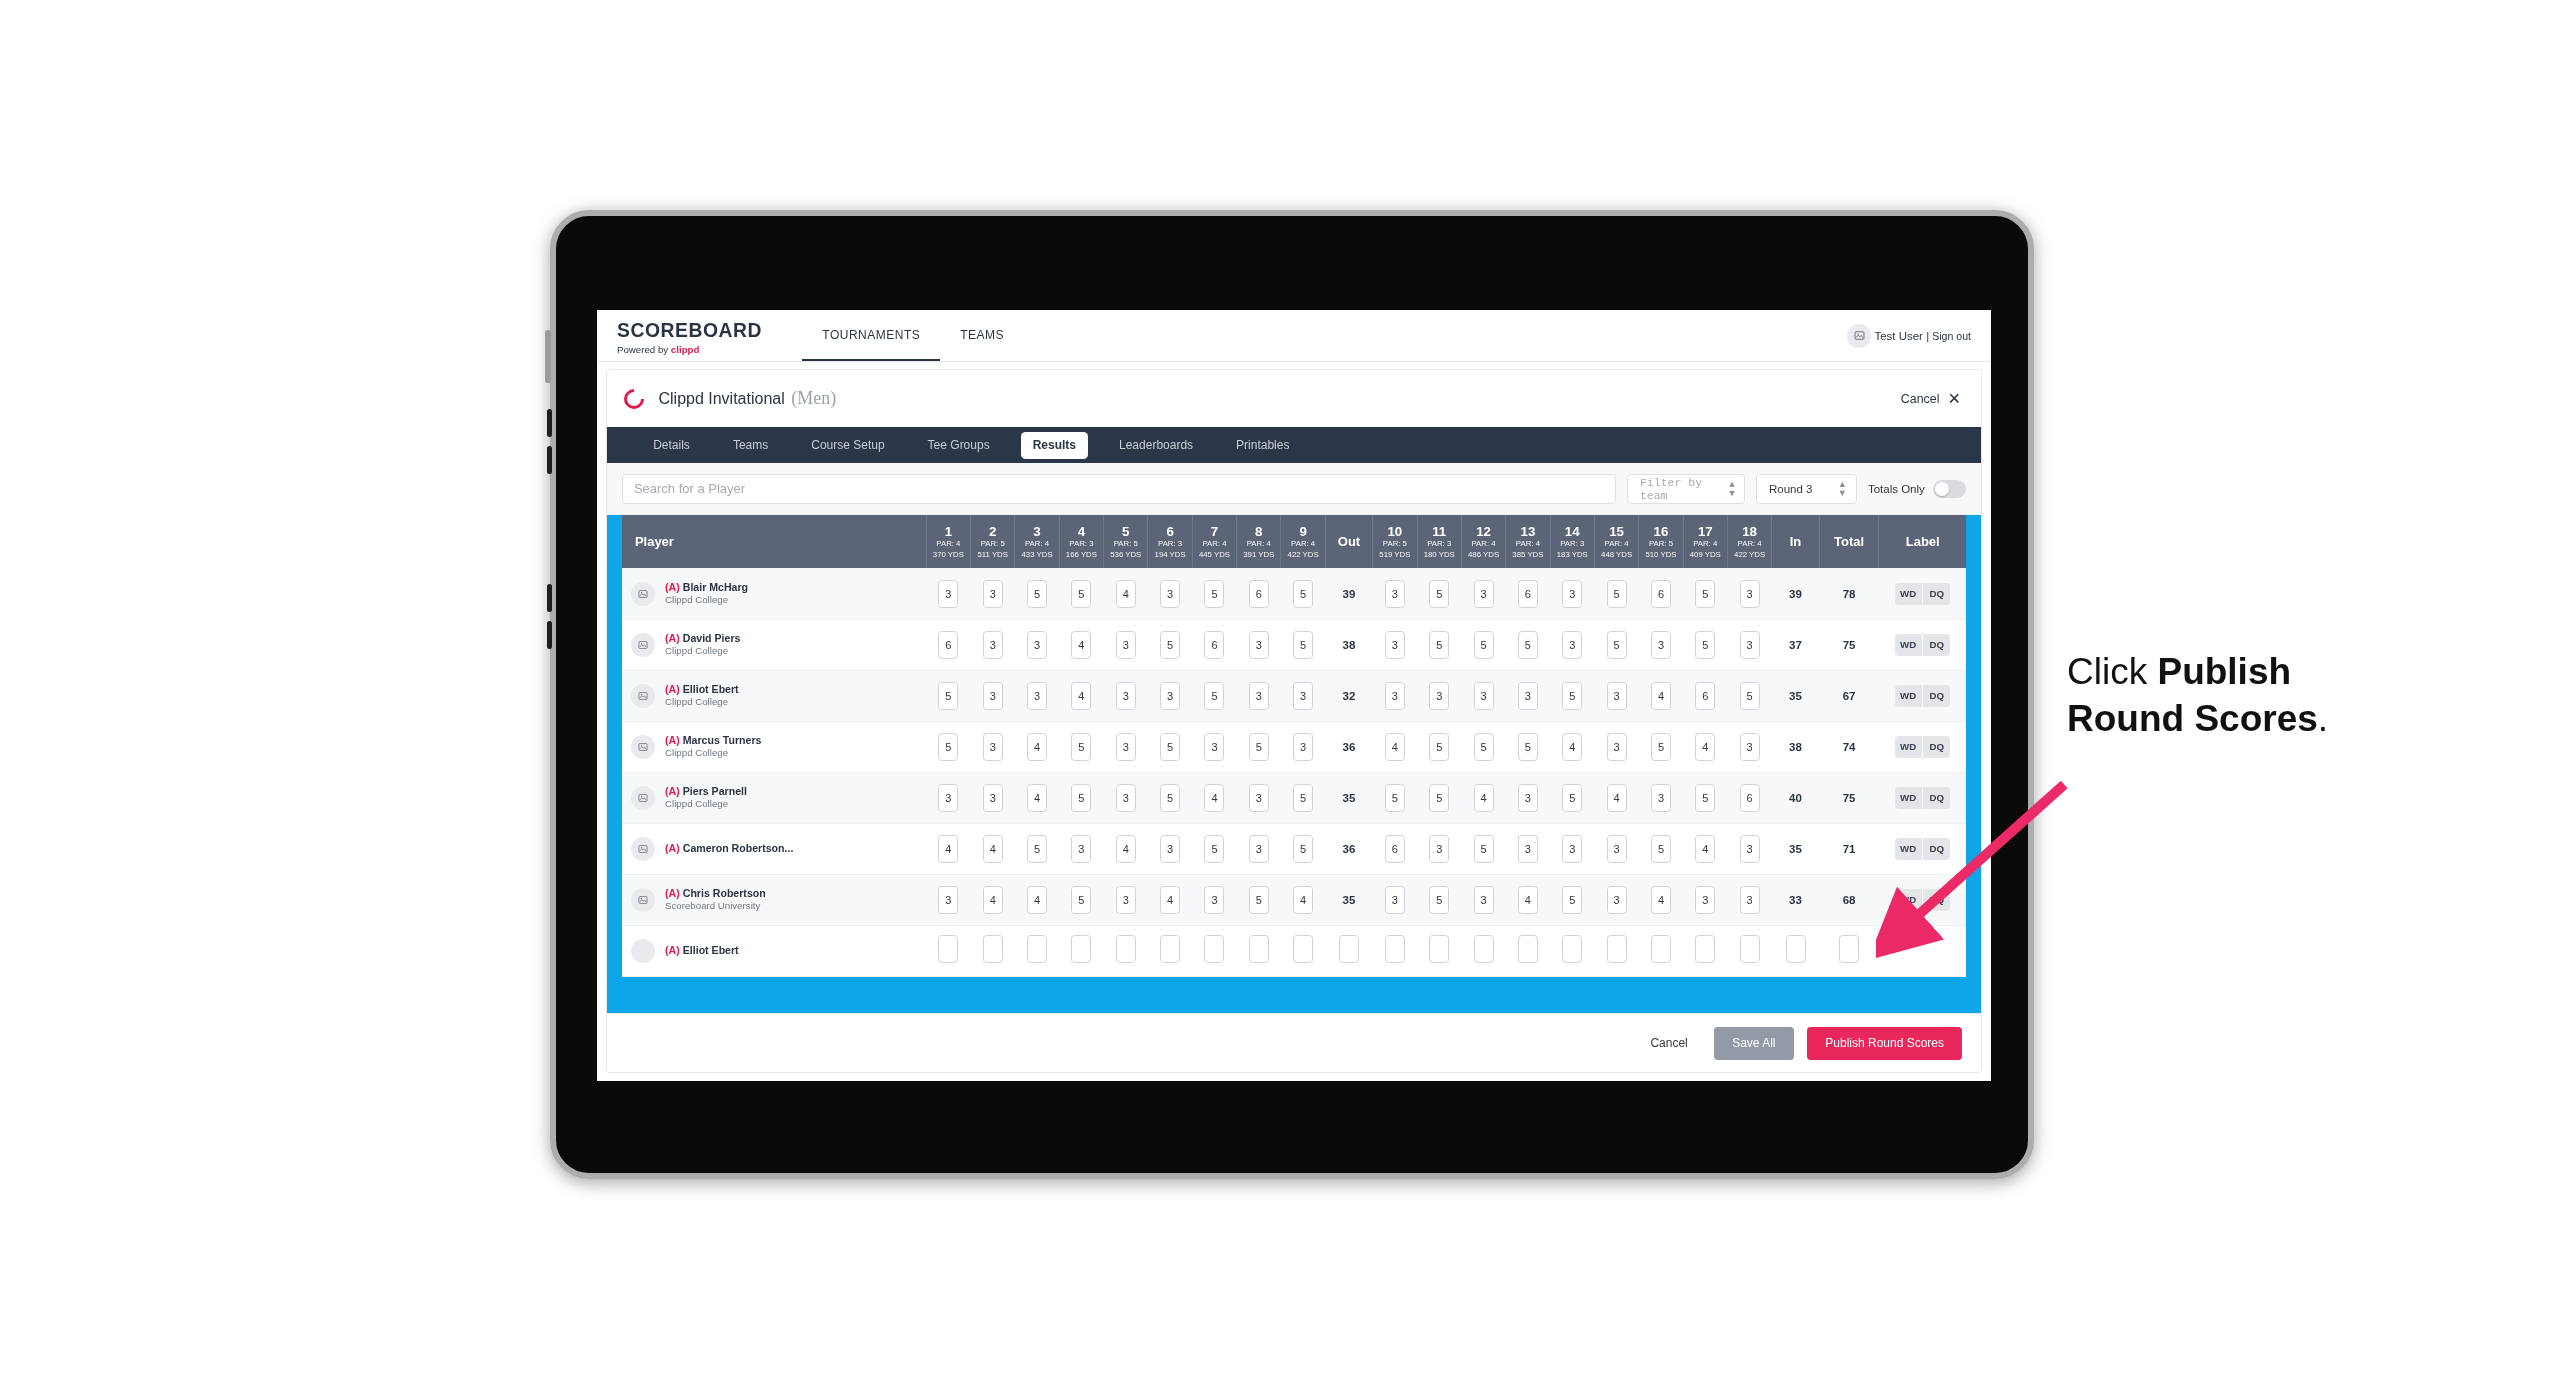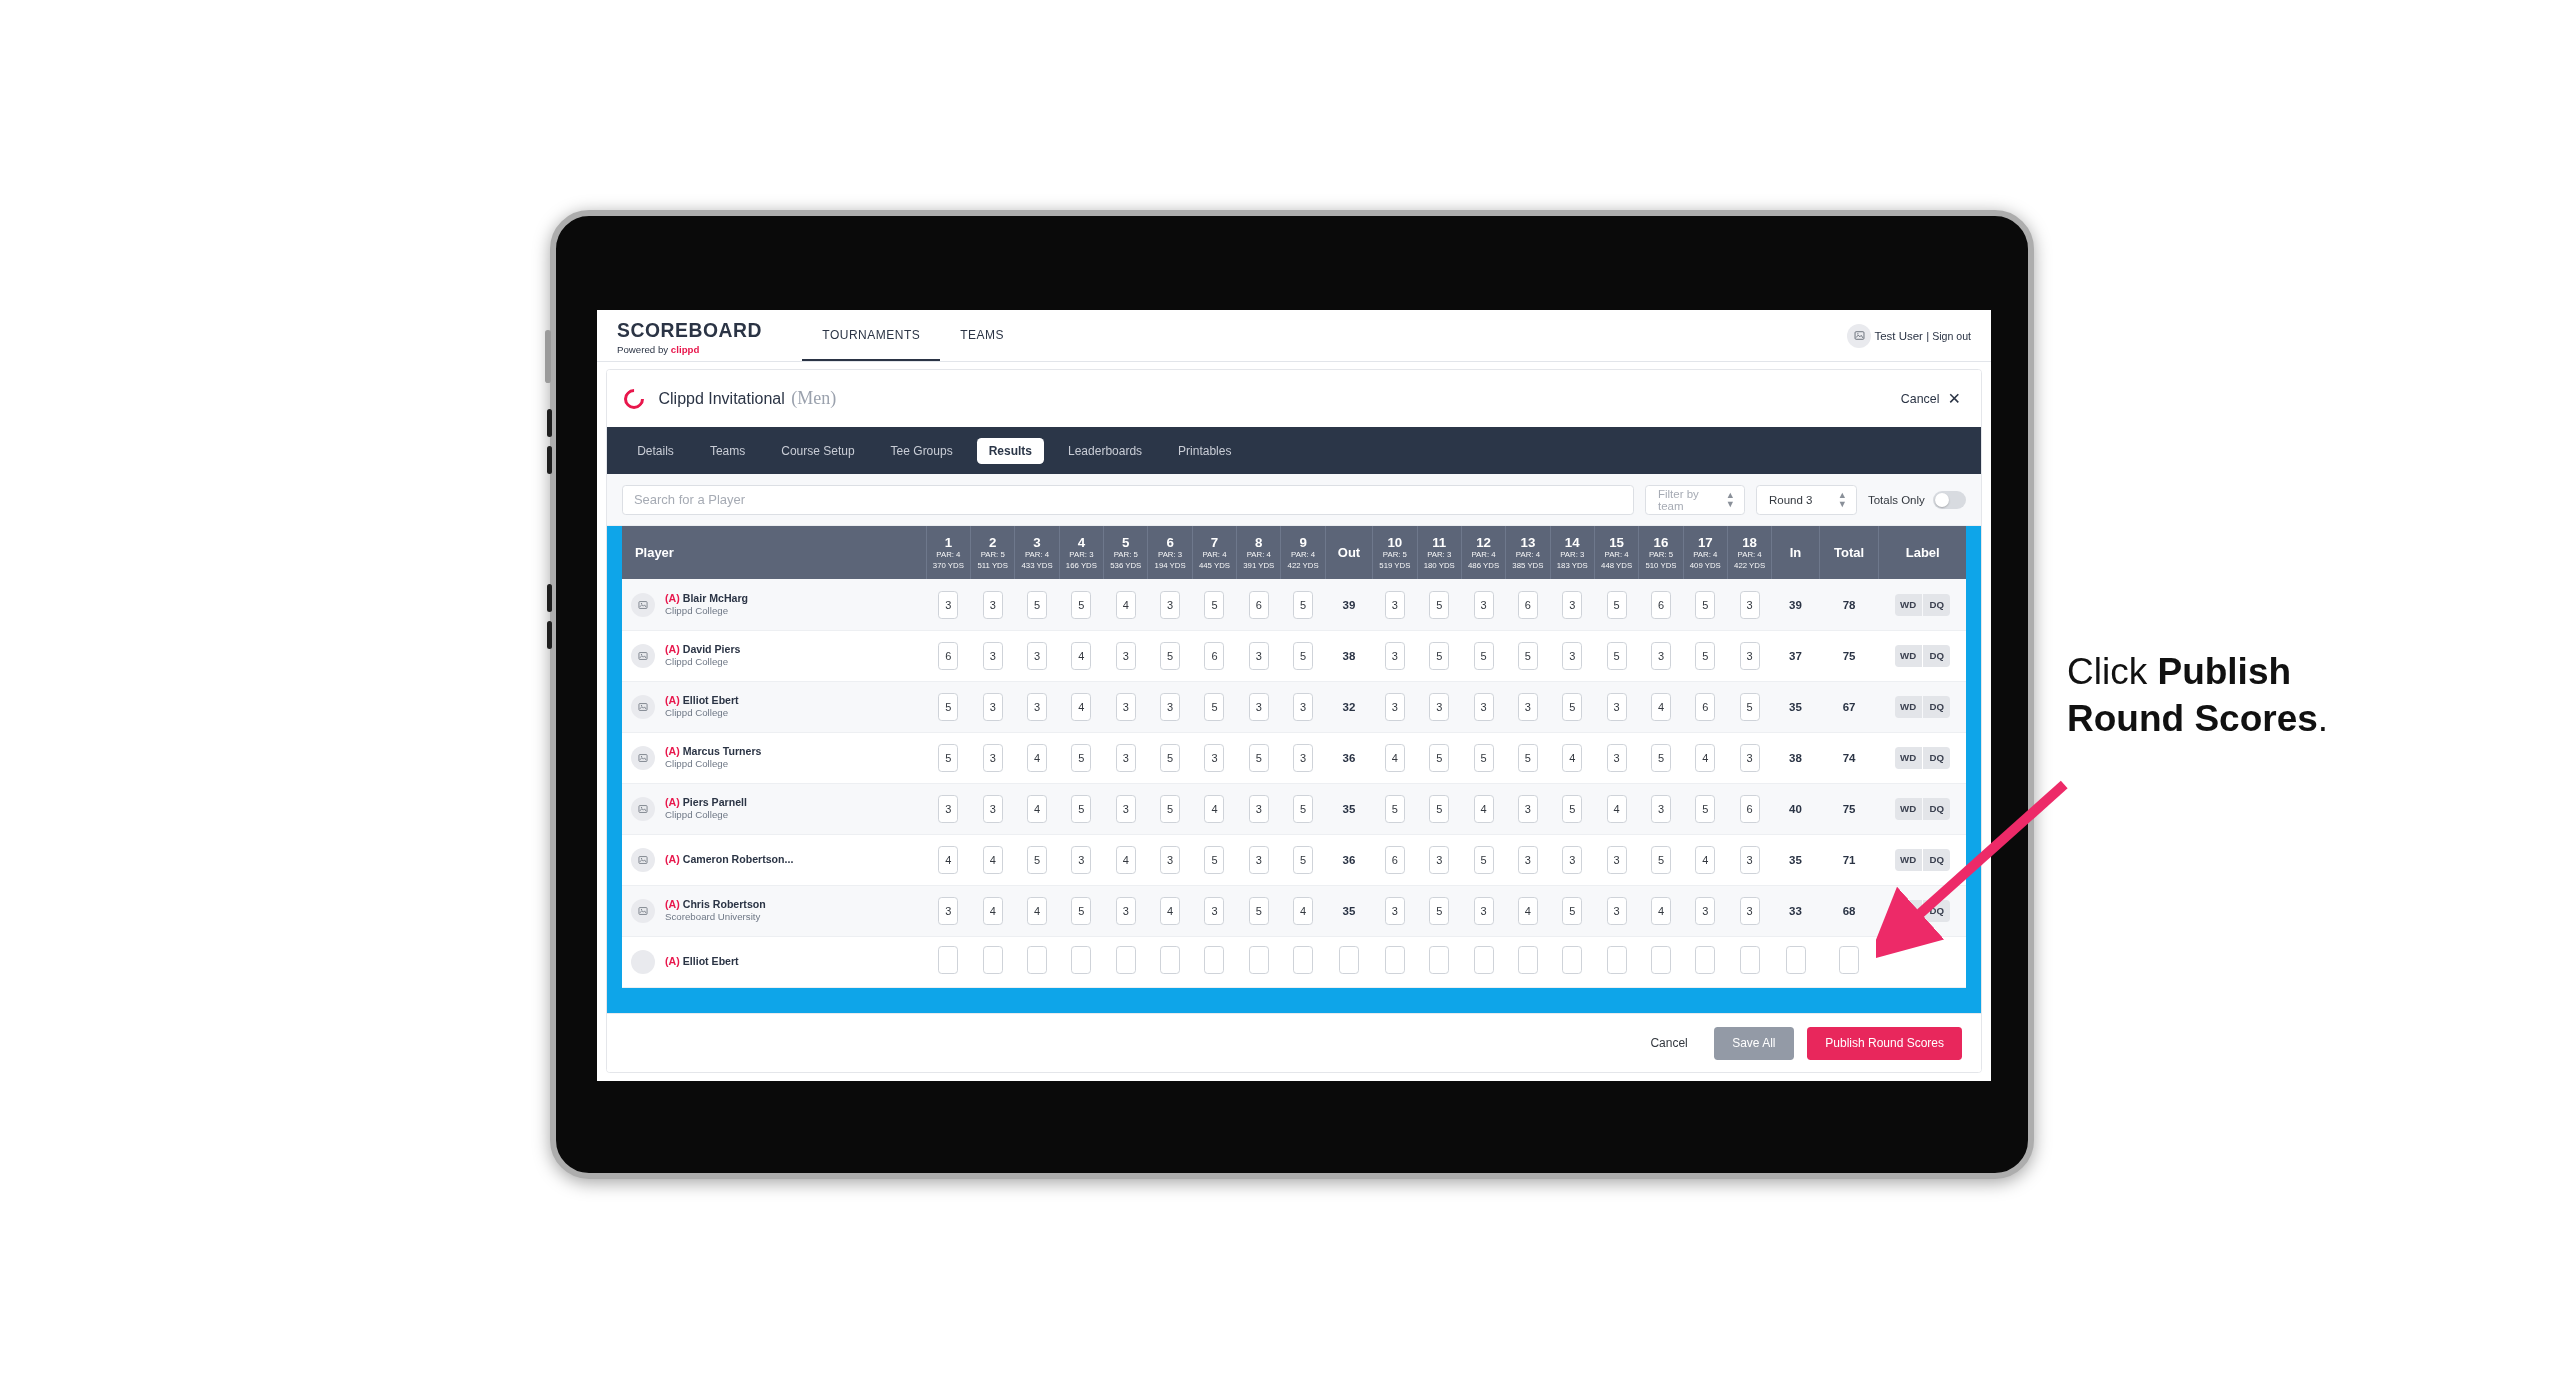--- a/index.html
+++ b/index.html
@@ -92,22 +92,22 @@
     border: 3.7px solid #e8174c; border-right-color: transparent;
     transform: rotate(-45deg); margin-right: 14.7px;
   }
   .tourn-name { font-size: 16px; color:#2b3445; font-weight:500; }
   .tourn-gender { font-size: 18px; color:#9aa1ad; margin-left: 6.4px; font-family: Liberation Serif, serif; }
   .cancel-x { margin-left:auto; display:flex; align-items:center; gap:8.3px; font-size:12.4px; color:#2b3445; cursor:pointer;}
   .x-glyph { font-size: 15.6px; line-height:1; }
 
   
   #sectiontabs {
-    background:#2b3648; height: 47px;
-    display:flex; align-items:center; padding-left: 18px; gap: 12px;
+    background:#2b3648; height: 36px;
+    display:flex; align-items:center; padding-left: 34px; gap: 19px;
   }
   .stab {
     font-size:12px; color:#c9cdd6; padding: 6.4px 12px; border-radius:4.6px; cursor:pointer;
   }
   .stab.active { background:#ffffff; color:#2b3648; font-weight:700; }
 
   
   #filterbar {
     background:#f7f8fa; height: 52px; display:flex; align-items:center;
     padding: 0 14.7px; gap: 11px;
@@ -117,21 +117,21 @@
     flex: 1 1 auto; height: 30px; border:0.9px solid #dcdfe4; border-radius:3.7px;
     background:#fff; font-size:13px; color:#333; padding: 0 11px;
     font-family:"Liberation Sans", sans-serif;
   }
   #search-input::placeholder { color:#a6abb4; }
   .selectbox {
     height:30px; border:0.9px solid #dcdfe4; border-radius:3.7px; background:#fff;
     display:flex; align-items:center; justify-content:space-between;
     padding: 0 9.2px 0 12px; font-size:11.5px; cursor:pointer; gap: 16.6px;
   }
-  .selectbox.team { width: 100px; color:#a6abb4; }
+  .selectbox.team { width: 118px; color:#a6abb4;font-family:Liberation Mono, monospace; }
   .selectbox.round { width: 101px; color:#33383f; }
   .updown { font-size:9.2px; color:#8a9099; line-height:1; display:flex; flex-direction:column; }
   .totals-wrap { display:flex; align-items:center; gap:8.3px; }
   .totals-label { font-size:11.5px; color:#33383f; }
   .toggle {
     width: 33px; height: 17.5px; border-radius: 9.2px; background:#d8dbe0;
     position:relative; cursor:pointer;
   }
   .toggle .knob {
     position:absolute; top:1.8px; left:1.8px; width:14px; height:14px;

